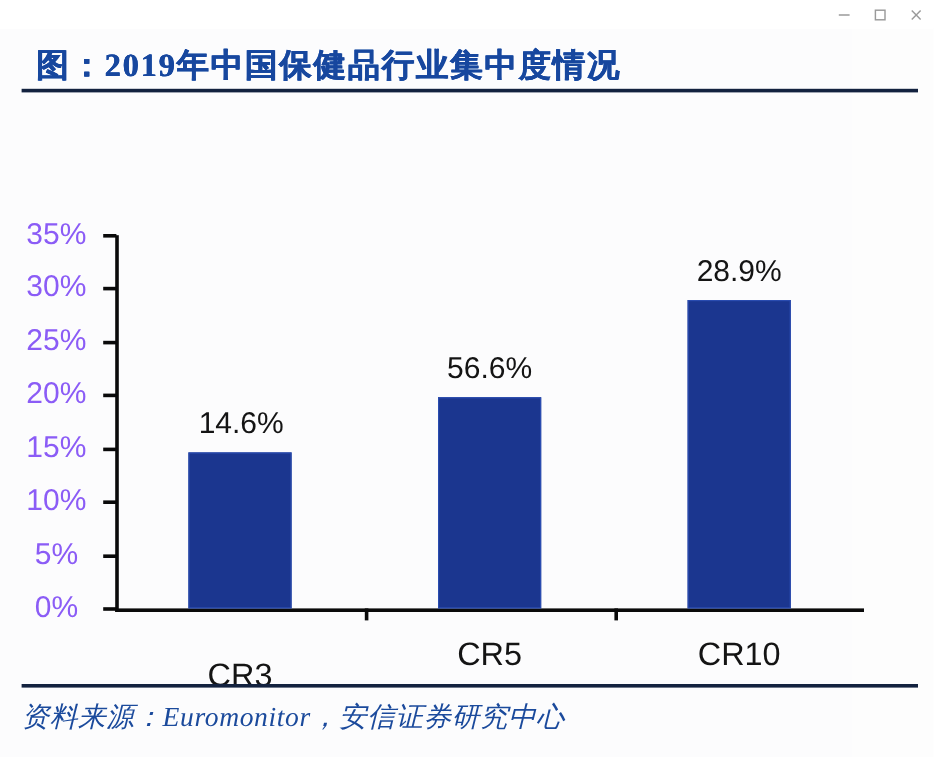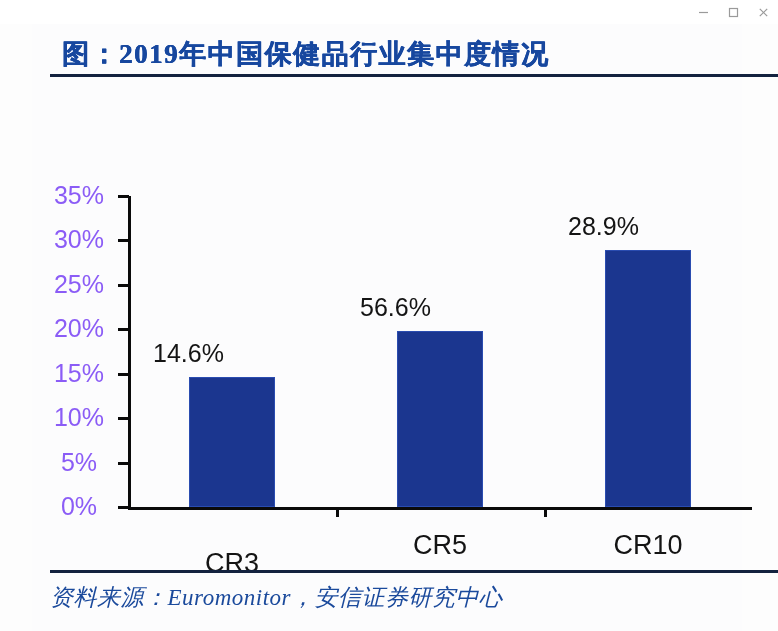--- a/index.html
+++ b/index.html
@@ -45,21 +45,20 @@
   .win-btn svg { display: block; }
 
   
   #doc-card {
     position: absolute;
     left: 0;
     top: 24px;
     width: 710px;
     height: 607px;
     background: #fcfcfd;
-    margin-left: 32px;
   }
 
   
   #chart-title {
     position: absolute;
     left: 30px;
     top: 12px;
     font-family: "Liberation Serif", serif;
     font-weight: bold;
     font-size: 27px;
@@ -132,20 +131,21 @@
   }
 
   .bar {
     position: absolute;
     background: #1b368f;
     border: 1px solid #2a4cb0;
     box-sizing: border-box;
   }
   .bar-value {
     position: absolute;
+    text-align: center;
     font-family: "Liberation Sans", sans-serif;
     font-size: 25px;
     color: #141414;
     line-height: 1;
     white-space: nowrap;
   }
   .cat-label {
     position: absolute;
     text-align: center;
     font-family: "Liberation Sans", sans-serif;

